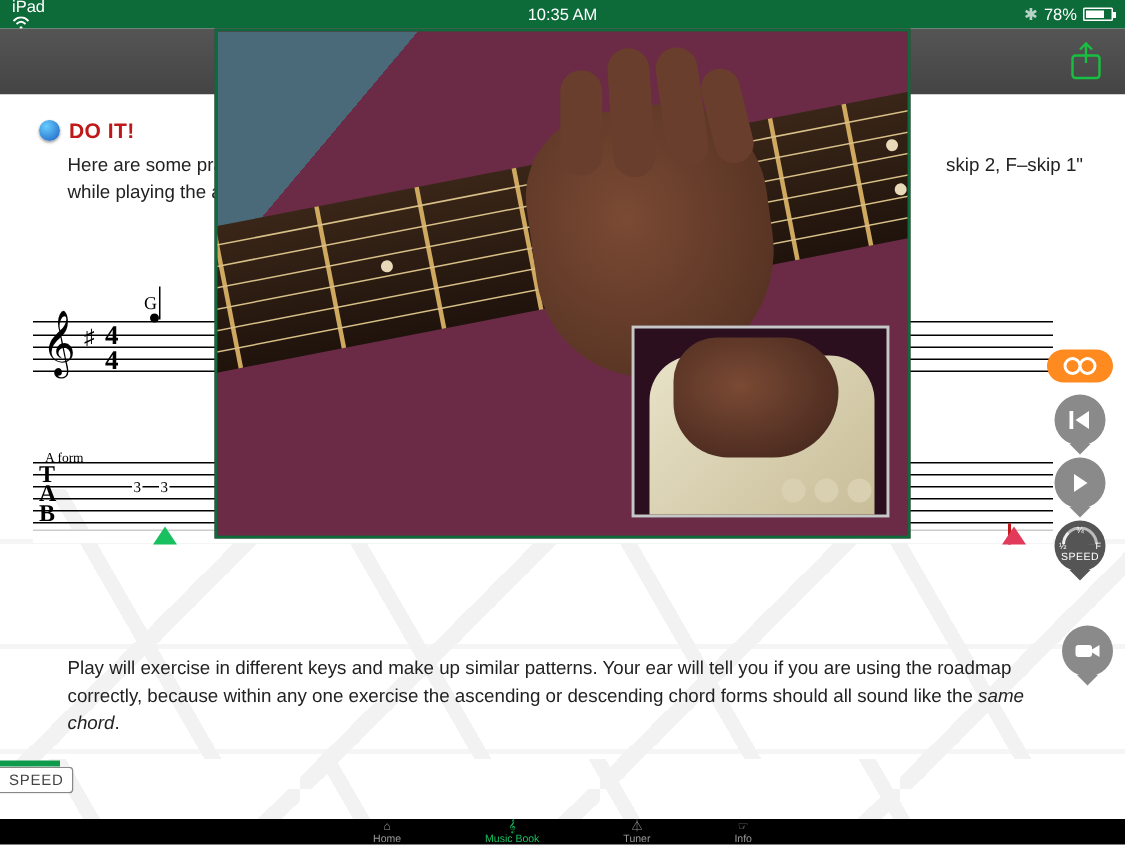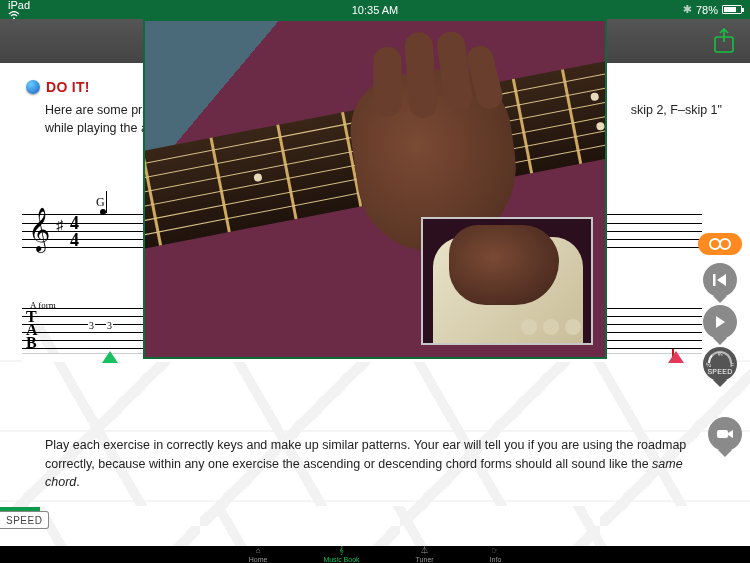--- a/index.html
+++ b/index.html
@@ -220,21 +220,21 @@
 
   <div class="ctrl cam-btn">
     <svg width="18" height="14" viewBox="0 0 18 14">
         <rect x="1" y="3" width="11" height="8" rx="2" fill="#fff"></rect>
         <path d="M12 6 L17 3 L17 11 L12 8 Z" fill="#fff"></path>
       </svg>
     <span class="tail"></span>
   </div>
 
   <div class="para">
-    <span>Play each exercise in correctly keys and make up similar patterns. Your ear will tell you if you are using the roadmap correctly, because within any one exercise the ascending or descending chord forms should all sound like the </span><em>same chord</em><span>.</span>
+    <span>Play will exercise in different keys and make up similar patterns. Your ear will tell you if you are using the roadmap correctly, because within any one exercise the ascending or descending chord forms should all sound like the </span><em>same chord</em><span>.</span>
   </div>
 
   <div class="tips-stripe"></div>
   <div class="tips-tab">
     <span>SPEED</span>
   </div>
 </div>
 
 <div class="video">
  <div class="v-body">

